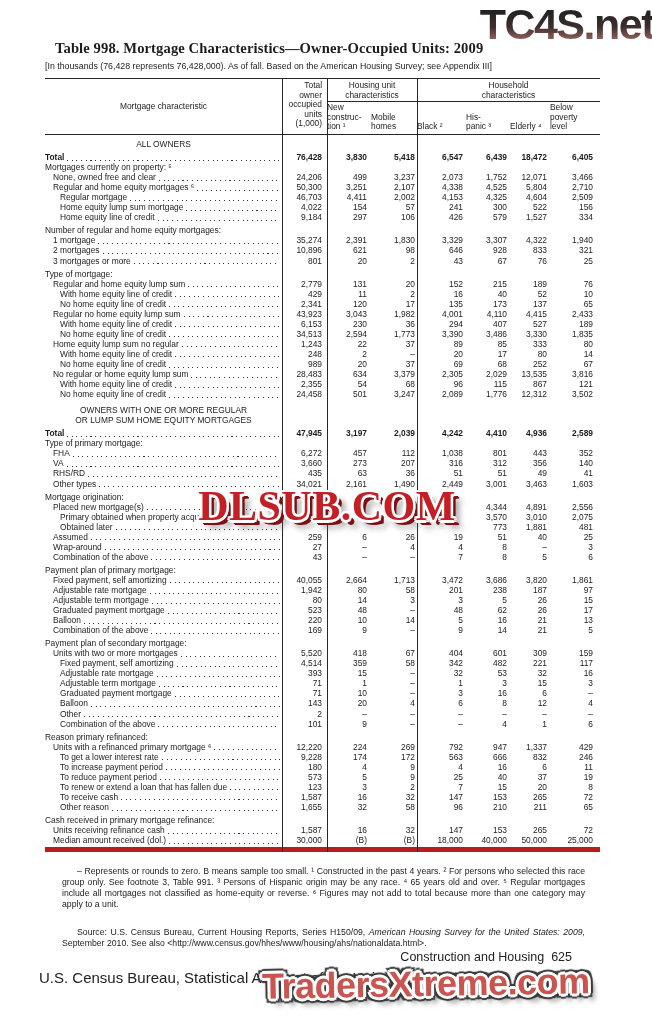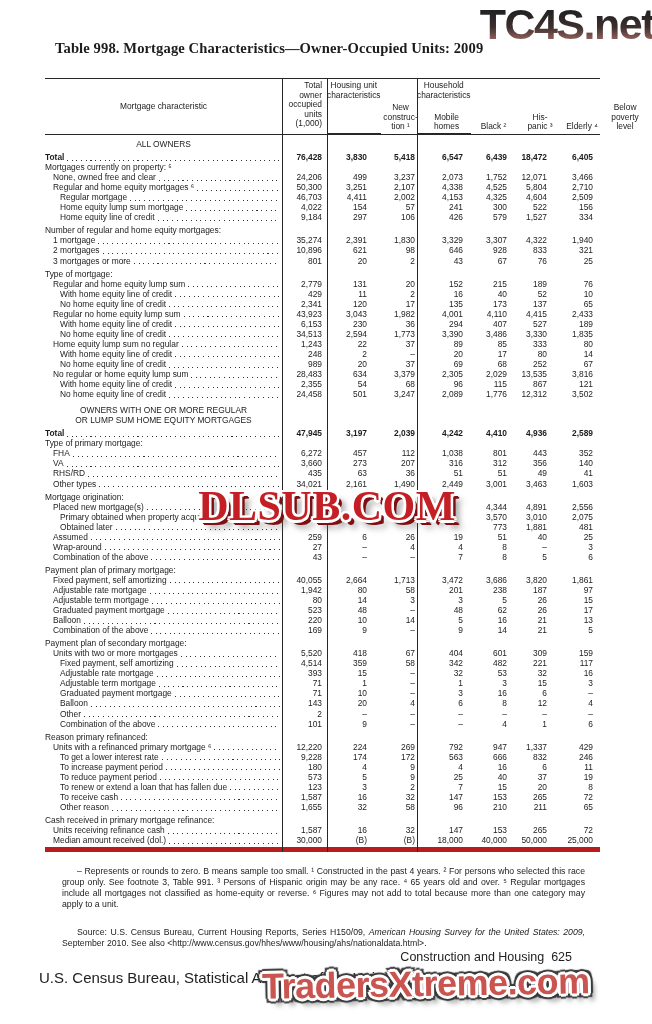--- a/index.html
+++ b/index.html
@@ -11,24 +11,24 @@
   .subtitle{position:absolute;left:45px;top:61px;font-size:8.8px;white-space:nowrap;}
 
   .table{position:absolute;left:45px;top:78px;width:555px;border-top:1px solid #262626;}
   .vline{position:absolute;top:0;bottom:0;width:1px;background:#262626;}
   .vl1{left:237px}.vl2{left:282px}.vl3{left:372px}
 
   .thead{display:grid;grid-template-columns:237px 45px 90px 183px;height:55px;
          border-bottom:1px solid #262626;font-size:8.4px;line-height:9.6px;}
   .h-stub{display:flex;align-items:center;justify-content:center;}
   .h-total{text-align:right;padding:2px 5px 0 0;white-space:pre-line;}
-  .h-group{display:flex;flex-direction:row;}
+  .h-group{display:flex;flex-direction:column;}
   .h-gl{text-align:center;border-bottom:1px solid #262626;padding:2px 0 1px;white-space:pre-line;}
   .h-cols{flex:1;display:grid;align-items:end;}
-  .h-cols .hc{text-align:center;white-space:pre-line;padding-bottom:2px;}
+  .h-cols .hc{text-align:left;white-space:pre-line;padding-bottom:2px;}
   .hg1 .h-cols{grid-template-columns:44px 46px;}
   .hg2 .h-cols{grid-template-columns:49px 44px 40px 50px;}
   .hc.p4{padding-right:4px}.hc.p2{padding-right:2px}.hc.p3{padding-right:3px}.hc.p7{padding-right:7px}
 
   #tbody{border-bottom:5px solid #b91c1c;padding:1px 0 2px;}
   .tr{display:grid;grid-template-columns:237px 45px 44px 46px 49px 44px 40px 50px;
       font-size:8.4px;line-height:10.05px;}
   .tr.b{font-weight:bold;}
   .g1{padding-top:3px}.g2{padding-top:6px}
   .td{overflow:hidden;white-space:nowrap;}
@@ -70,20 +70,21 @@
                       6px 7px 5px rgba(60,60,60,.5);}
 </style>
 </head>
 <body>
 
 <div class="page">
 
   <div class="wm-top">TC4S.net</div>
 
   <h1 class="title">Table 998. Mortgage Characteristics—Owner-Occupied Units: 2009</h1>
+  <div class="subtitle">[In thousands (76,428 represents 76,428,000). As of fall. Based on the American Housing Survey; see Appendix III]</div>
 
   <div class="table">
     <div class="vline vl1"></div>
     <div class="vline vl2"></div>
     <div class="vline vl3"></div>
 
     <div class="thead">
       <div class="h-stub">Mortgage characteristic</div>
       <div class="h-total">Total
 owner

